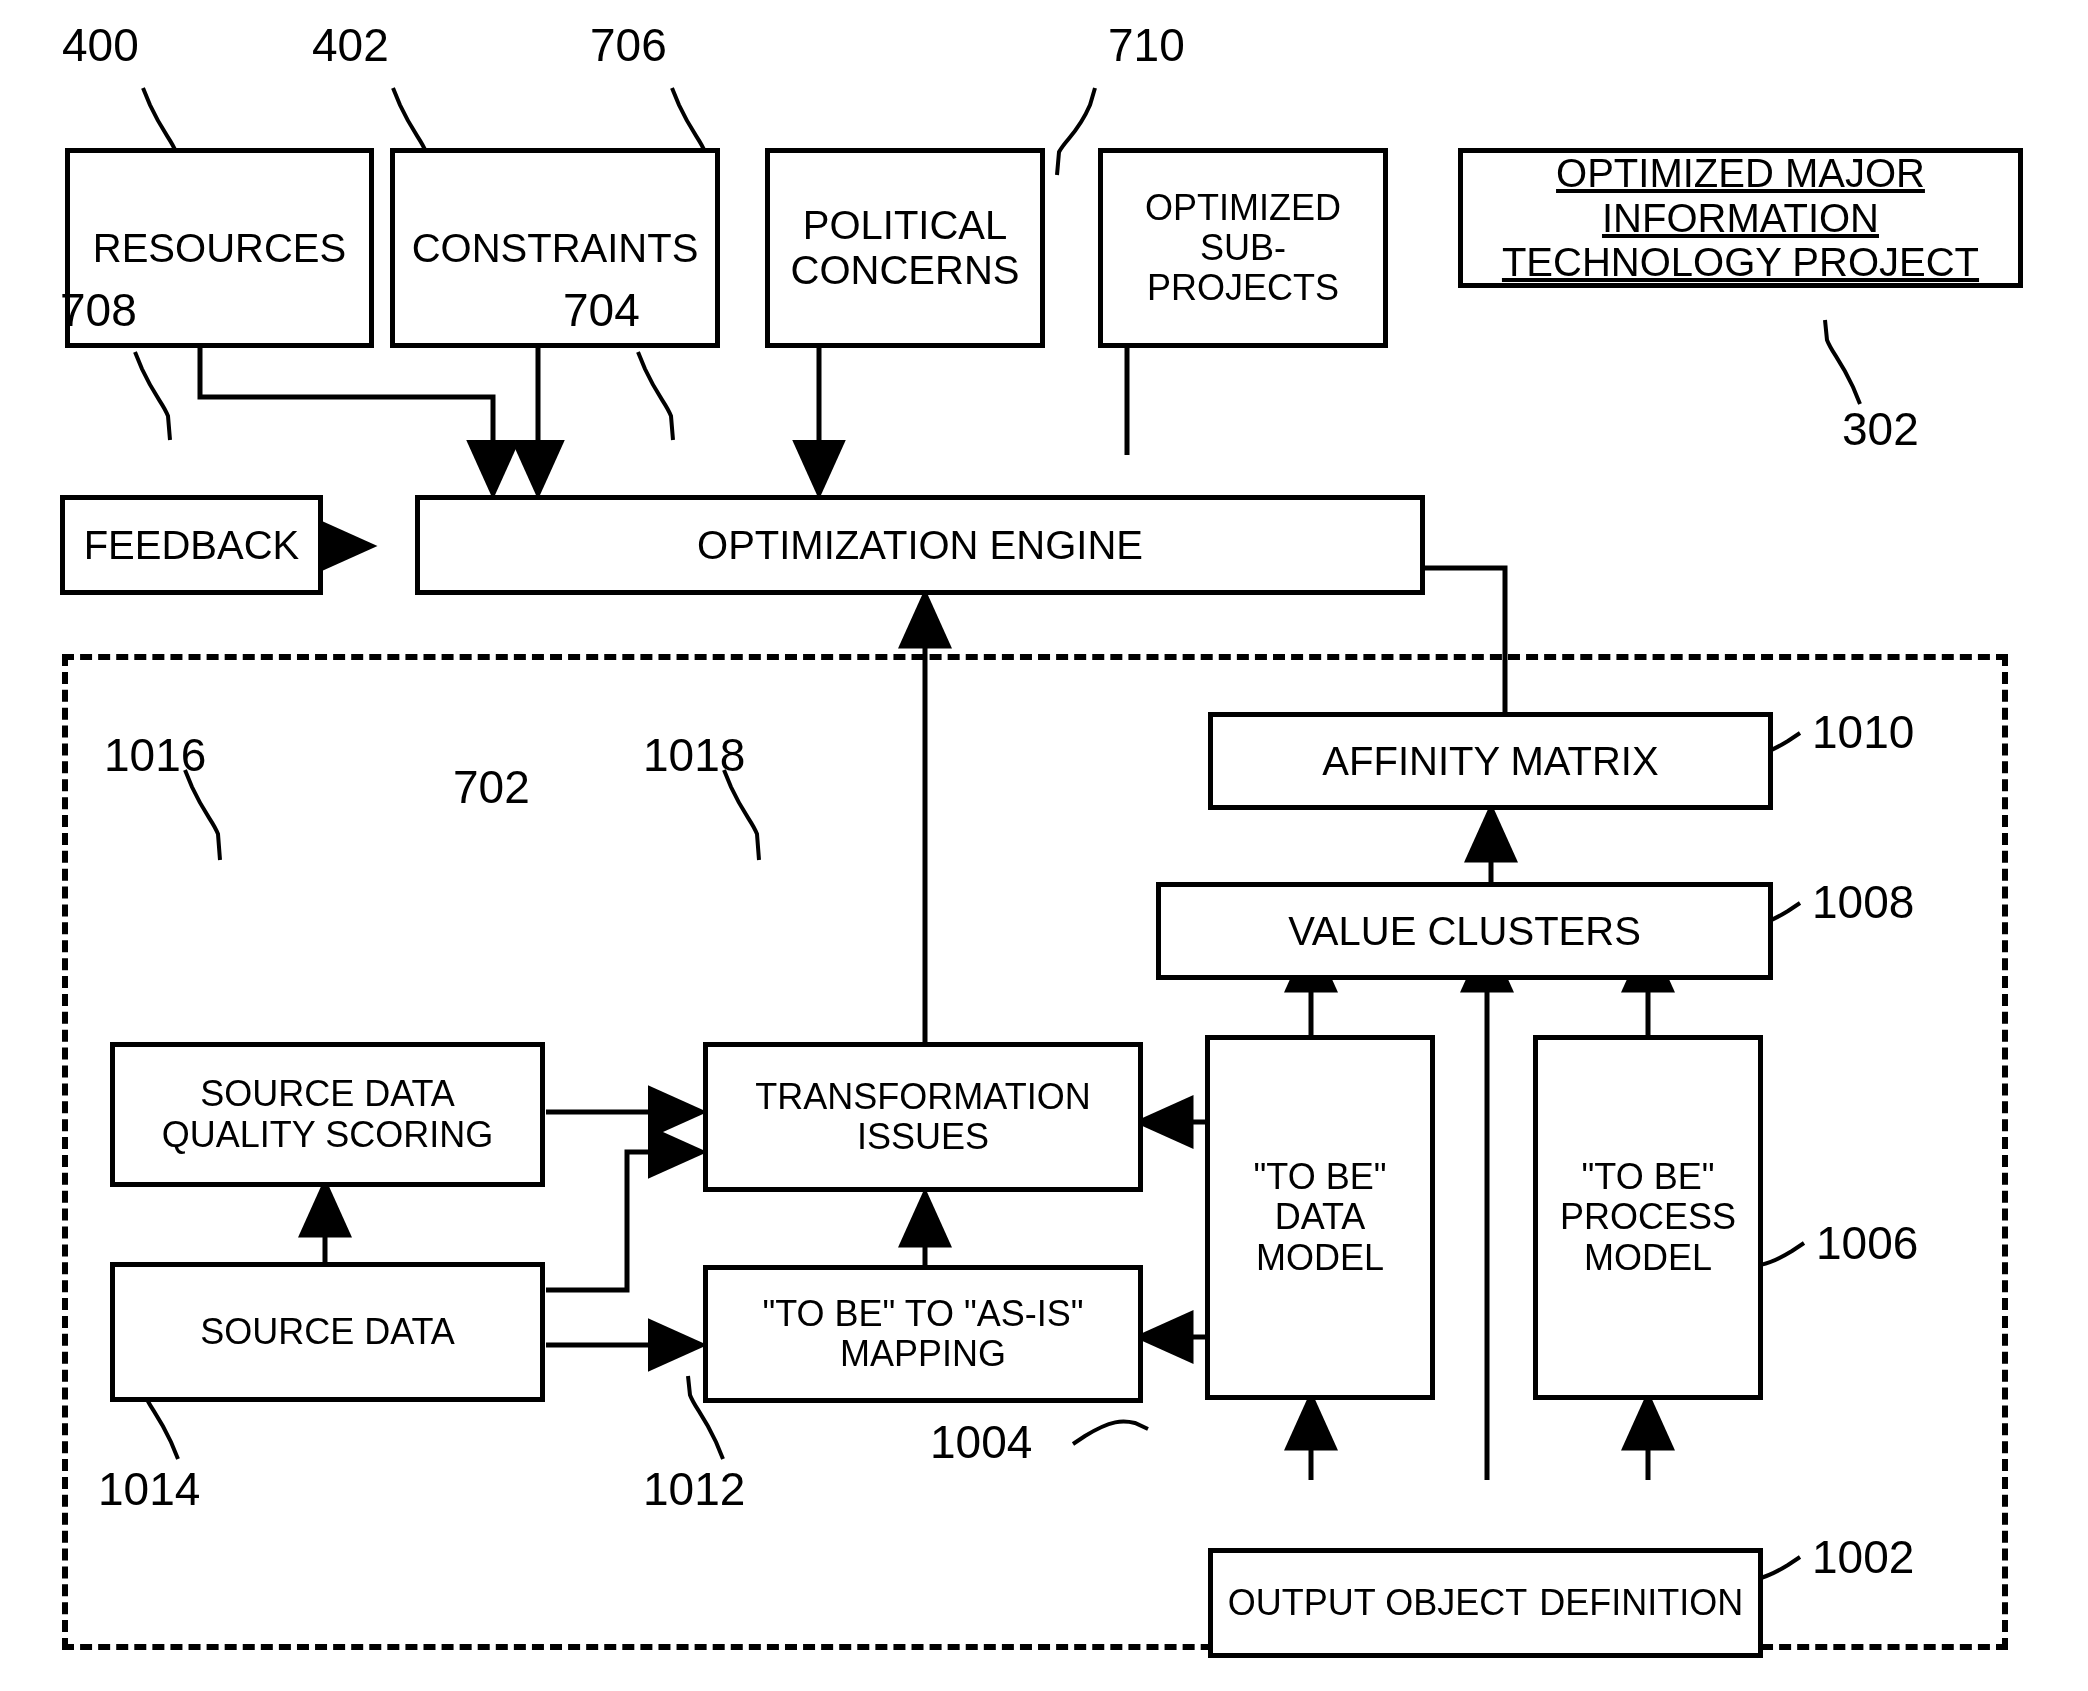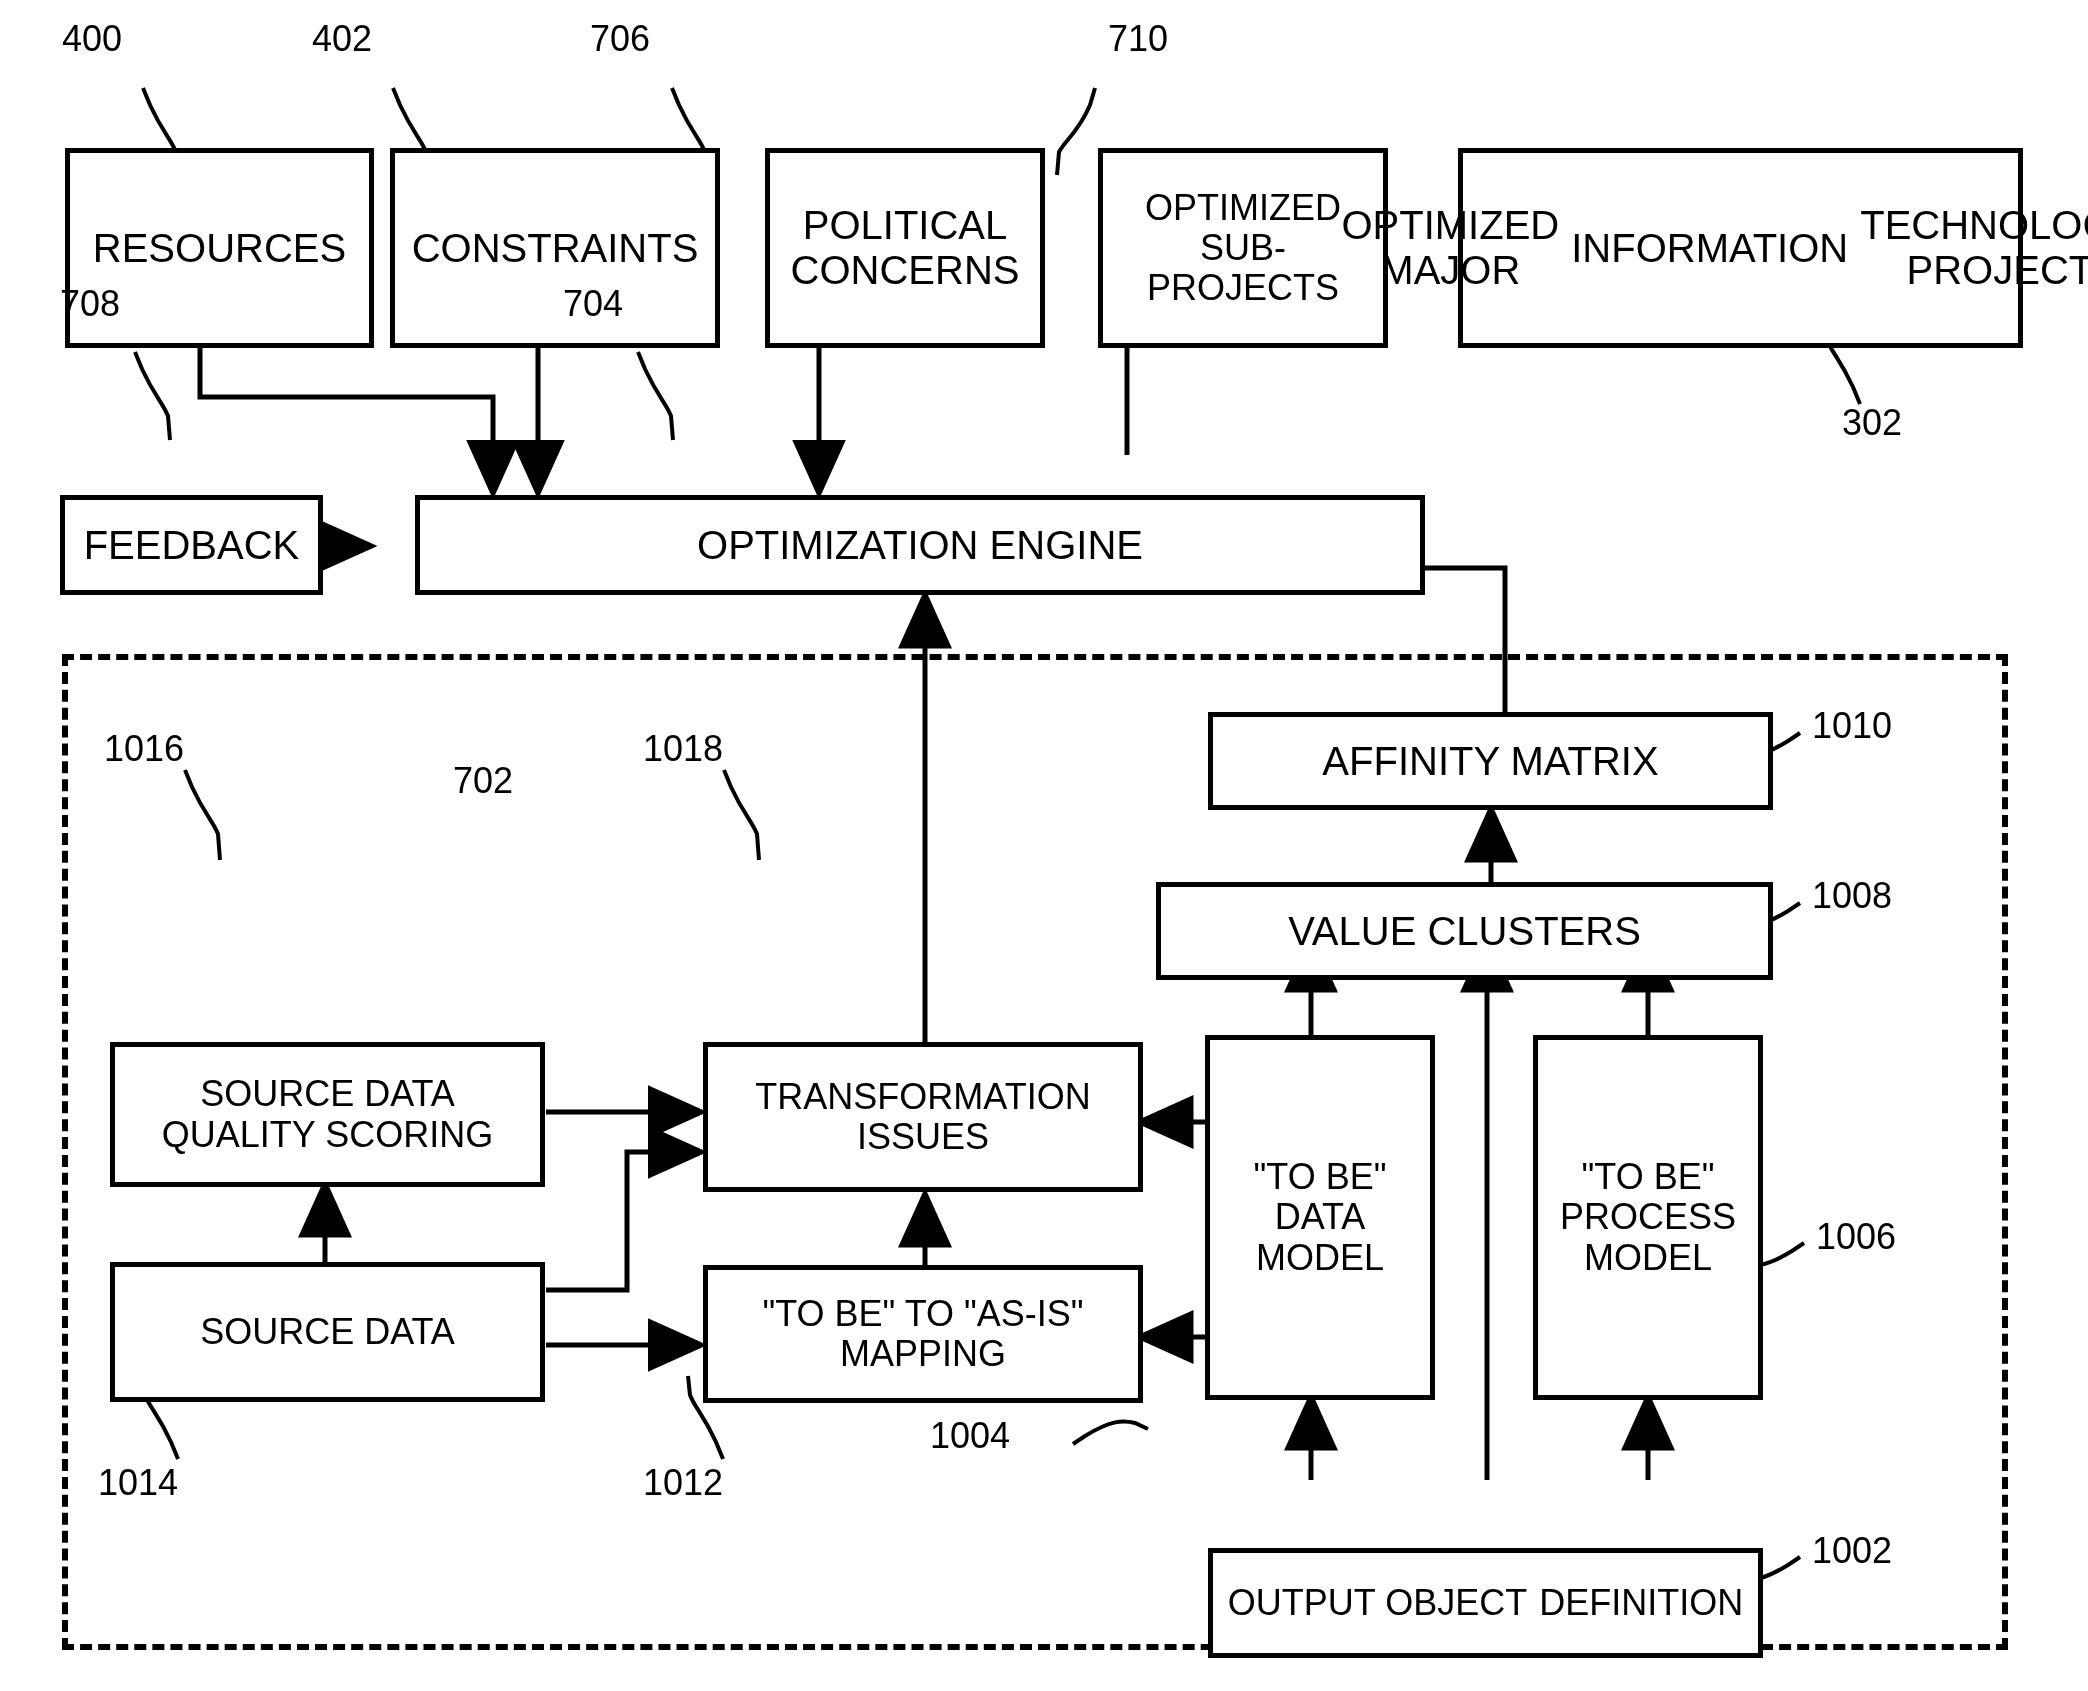--- a/index.html
+++ b/index.html
@@ -8,21 +8,21 @@
   svg#wires{position:absolute;left:0;top:0;width:2088px;height:1691px;pointer-events:none;}
 
   .box{position:absolute;box-sizing:border-box;border:5px solid #000;background:#fff;
        display:flex;align-items:center;justify-content:center;text-align:center;
        font-family:"Liberation Sans", sans-serif;font-weight:400;color:#000;
        line-height:1.12;letter-spacing:0px;}
   .box span{display:block;padding:0 6px;}
   .f38{font-size:36px;}
   .f40{font-size:40px;}
 
-  .refnum{position:absolute;font-family:"Liberation Sans", sans-serif;font-size:36px;color:#000;
+  .refnum{position:absolute;font-family:"Liberation Sans", sans-serif;font-size:46px;color:#000;
           white-space:nowrap;}
   .refnum.ul{text-underline-offset:7px;text-decoration-thickness:4px;}
 
   .dashbox{position:absolute;box-sizing:border-box;border:6px dashed #000;background:transparent;}
 </style>
 </head>
 <body>
 
 <div id="stage">
 
@@ -117,21 +117,21 @@
     <span>POLITICAL</span>
     <span>CONCERNS</span>
   </div>
 
   <div class="box f38" style="left:1098px;top:148px;width:290px;height:200px;flex-direction:column;">
     <span>OPTIMIZED</span>
     <span>SUB-</span>
     <span>PROJECTS</span>
   </div>
 
-  <div class="box f40" style="left:1458px;top:148px;width:565px;height:200px;">
+  <div class="box f40" style="left:1458px;top:148px;width:565px;height:140px;flex-direction:column;text-decoration:underline;">
     <span>OPTIMIZED MAJOR</span>
     <span>INFORMATION</span>
     <span>TECHNOLOGY PROJECT</span>
   </div>
 
   <div class="box f40" style="left:60px;top:495px;width:263px;height:100px;">
     <span>FEEDBACK</span>
   </div>
 
   <div class="box f40" style="left:415px;top:495px;width:1010px;height:100px;">

